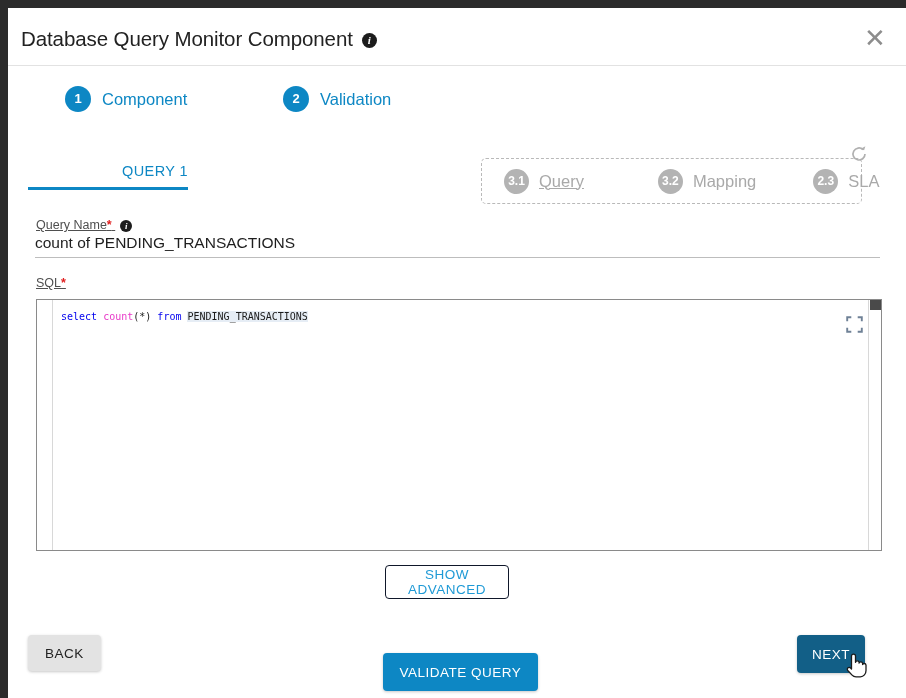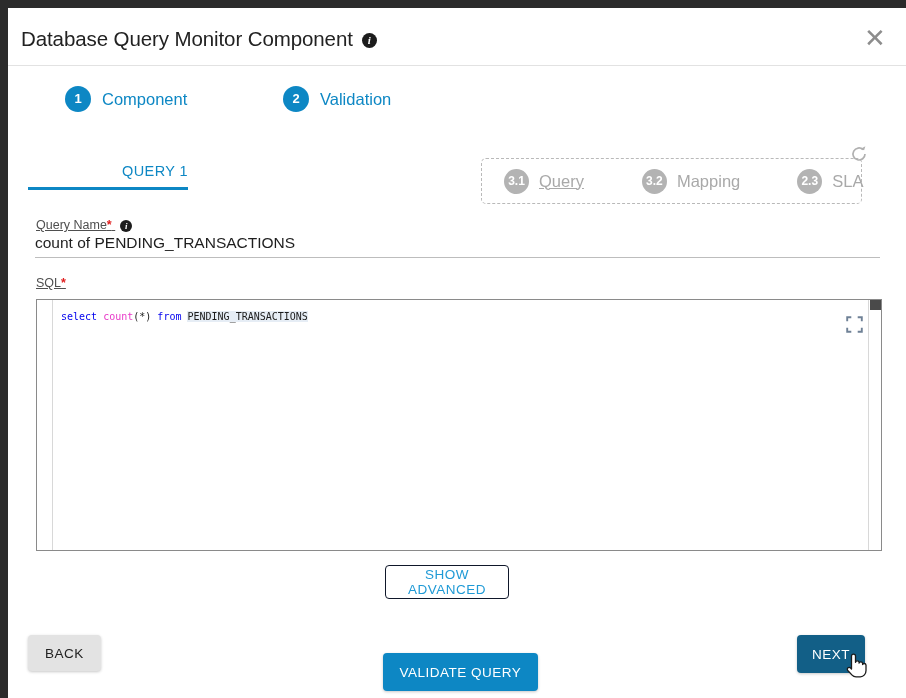--- a/index.html
+++ b/index.html
@@ -115,21 +115,21 @@
     border-radius: 5px;
     display: flex;
     align-items: center;
   }
   .substep {
     display: flex;
     align-items: center;
     cursor: pointer;
   }
   #sub-1 { margin-left: 22px; }
-  #sub-2 { margin-left: 58px; justify-content: center; }
+  #sub-2 { margin-left: 74px; justify-content: center; }
   #sub-3 { margin-left: 57px; }
   .substep-num {
     width: 25px; height: 25px;
     border-radius: 50%;
     background: #b3b3b3;
     color: #ffffff;
     font-size: 12px;
     font-weight: bold;
     line-height: 25px;
     text-align: center;

